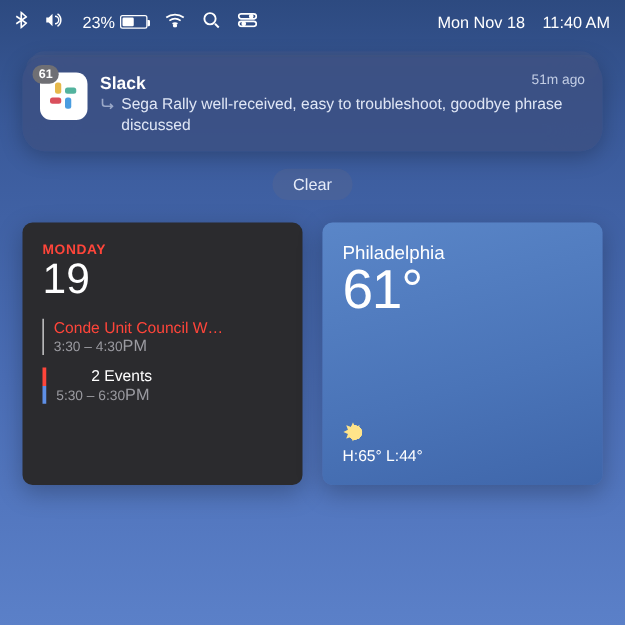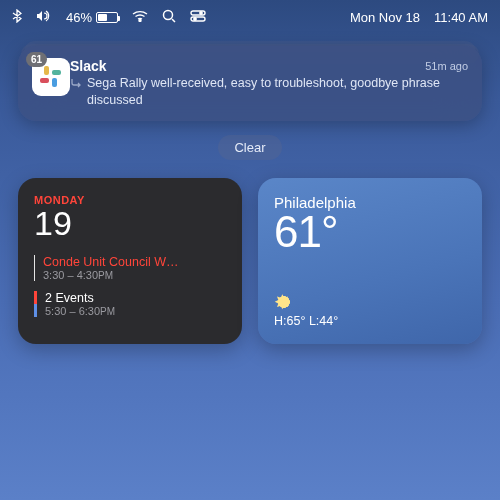--- a/index.html
+++ b/index.html
@@ -11,46 +11,46 @@
 .mb-item { display:flex; align-items:center; gap:4px; }
 .batt { width:22px; height:11px; border:1px solid #fff; border-radius:2px; position:relative; }
 .batt::after { content:""; position:absolute; right:-3px; top:3px; width:2px; height:5px; background:#fff; border-radius:0 1px 1px 0; }
 .batt-fill { position:absolute; left:1px; top:1px; bottom:1px; width:46%; background:#fff; border-radius:1px; }
 
 
 .notif-area { padding:12px 18px 0; }
 .notif-stack { position:relative; }
 .stack-back { position:absolute; top:-5px; left:6px; right:6px; height:22px; background:rgba(70,90,140,0.45); border-radius:14px; }
 .stack-back2 { position:absolute; top:-2px; left:3px; right:3px; height:20px; background:rgba(70,90,140,0.6); border-radius:14px; }
-.notif { position:relative; background:rgba(60,80,130,0.78); backdrop-filter:blur(20px); border-radius:18px; padding:12px 14px; display:flex; color:#fff; box-shadow:0 4px 18px rgba(0,0,0,0.25); }
+.notif { position:relative; background:rgba(60,80,130,0.78); backdrop-filter:blur(20px); border-radius:18px; padding:12px 14px; display:flex; gap:10px; color:#fff; box-shadow:0 4px 18px rgba(0,0,0,0.25); }
 .notif-icon { width:38px; height:38px; background:#fff; border-radius:9px; position:relative; flex-shrink:0; display:flex; align-items:center; justify-content:center; }
 .badge { position:absolute; top:-6px; left:-6px; background:#6f6f74; color:#fff; font-size:10px; font-weight:600; padding:2px 5px; border-radius:9px; }
 .slack-logo { width:22px; height:22px; position:relative; }
 .slack-logo span { position:absolute; width:5px; height:5px; border-radius:2px; }
 .notif-body { flex:1; min-width:0; }
-.notif-head { display:flex; justify-content:space-between; align-items:center; }
+.notif-head { display:flex; justify-content:space-between; align-items:flex-start; }
 .notif-title { font-weight:600; font-size:14px; }
 .notif-time { font-size:11px; color:#c2cde4; }
 .notif-msg { font-size:12.5px; color:#dfe6f5; line-height:1.35; margin-top:1px; display:flex; gap:5px;justify-content:flex-end; }
 .reply-icon { flex-shrink:0; opacity:0.7; margin-top:2px; }
 
 .clear-btn { margin:14px auto 0; display:block; background:rgba(80,100,150,0.55); color:#e5ebf8; border:none; font-size:13px; font-weight:500; padding:5px 16px; border-radius:14px; cursor:pointer; }
 
 
 .widgets { display:flex; gap:16px; padding:18px 18px 0; }
-.widget { flex:1; height:166px; border-radius:18px; padding:16px; color:#fff; position:relative; overflow:hidden; box-shadow:0 6px 20px rgba(0,0,0,0.25); }
+.widget { flex:1; height:210px; border-radius:8px; padding:16px; color:#fff; position:relative; overflow:hidden; box-shadow:0 6px 20px rgba(0,0,0,0.25); }
 .cal { background:#2b2b2e; }
 .cal-day { color:#ff453a; font-size:11px; font-weight:600; letter-spacing:0.5px; }
 .cal-date { font-size:34px; font-weight:400; margin-top:-2px; }
 .cal-ev { margin-top:12px; border-left:1px solid #e5e5e5; padding-left:8px; }
 .cal-ev2 { margin-top:10px; border-left:3px solid; border-image:linear-gradient(#ff453a 50%,#5e8fe6 50%) 1; padding-left:8px; }
 .ev-title { color:#ff453a; font-size:12.5px; font-weight:500; white-space:nowrap; overflow:hidden; text-overflow:ellipsis; }
 .ev-time { font-size:11px; color:#9a9aa0; }
-.ev2-title { font-size:12.5px; font-weight:500; color:#fff; }
-.wun { font-size:10px;margin-top:12px; }
+.ev2-title { font-size:12.5px; font-weight:500; color:#fff;margin-left:28px; }
+.wun { font-size:13px;margin-top:12px; }
 
 .weather { background:linear-gradient(165deg,#5a86c8 0%,#4a74b8 60%,#3f66aa 100%); }
 .w-loc { font-size:15px; font-weight:500; }
 .w-temp { font-size:44px; font-weight:300; margin-top:-4px; letter-spacing:-1px; }
 .w-bottom { position:absolute; bottom:16px; left:16px; }
 .w-cond { font-size:14px; font-weight:500; margin-top:2px; }
 .w-hl { font-size:12.5px; font-weight:500; }
 .sun { width:20px; height:20px; background:radial-gradient(circle,#ffe48a 40%,transparent 42%); position:relative; margin-bottom:2px; }
 .sun::before { content:"✸"; position:absolute; color:#ffe48a; font-size:20px; left:0; top:-2px; }
 </style>
@@ -60,21 +60,21 @@
 <div class="menubar">
   <div class="mb-left">
     <span><svg width="10" height="14" viewBox="0 0 10 14" fill="none" stroke="#fff" stroke-width="1.3">
           <path d="M5 1v12l4-3.5L1 4 9 9.5 5 13V1l4 3.5L1 10"></path>
         </svg></span>
     <span><svg width="16" height="12" viewBox="0 0 16 12" fill="#fff">
           <path d="M1 4h2l3-3v10l-3-3H1z"></path>
           <path d="M8 3a3 3 0 010 6M10 1a6 6 0 010 10" stroke="#fff" stroke-width="1.2" fill="none"></path>
         </svg></span>
     <span class="mb-item">
-      <span>46%</span>
+      <span>23%</span>
       <span class="batt">
           <span class="batt-fill"></span>
         </span>
     </span>
     <span><svg width="16" height="12" viewBox="0 0 16 12" fill="none" stroke="#fff" stroke-width="1.4">
           <path d="M1 4a12 12 0 0114 0M3.5 6.5a8 8 0 019 0M6 9a4 4 0 014 0"></path>
           <circle cx="8" cy="10.5" r="1" fill="#fff"></circle>
         </svg></span>
     <span><svg width="14" height="14" viewBox="0 0 14 14" fill="none" stroke="#fff" stroke-width="1.5">
           <circle cx="6" cy="6" r="4.5"></circle>

